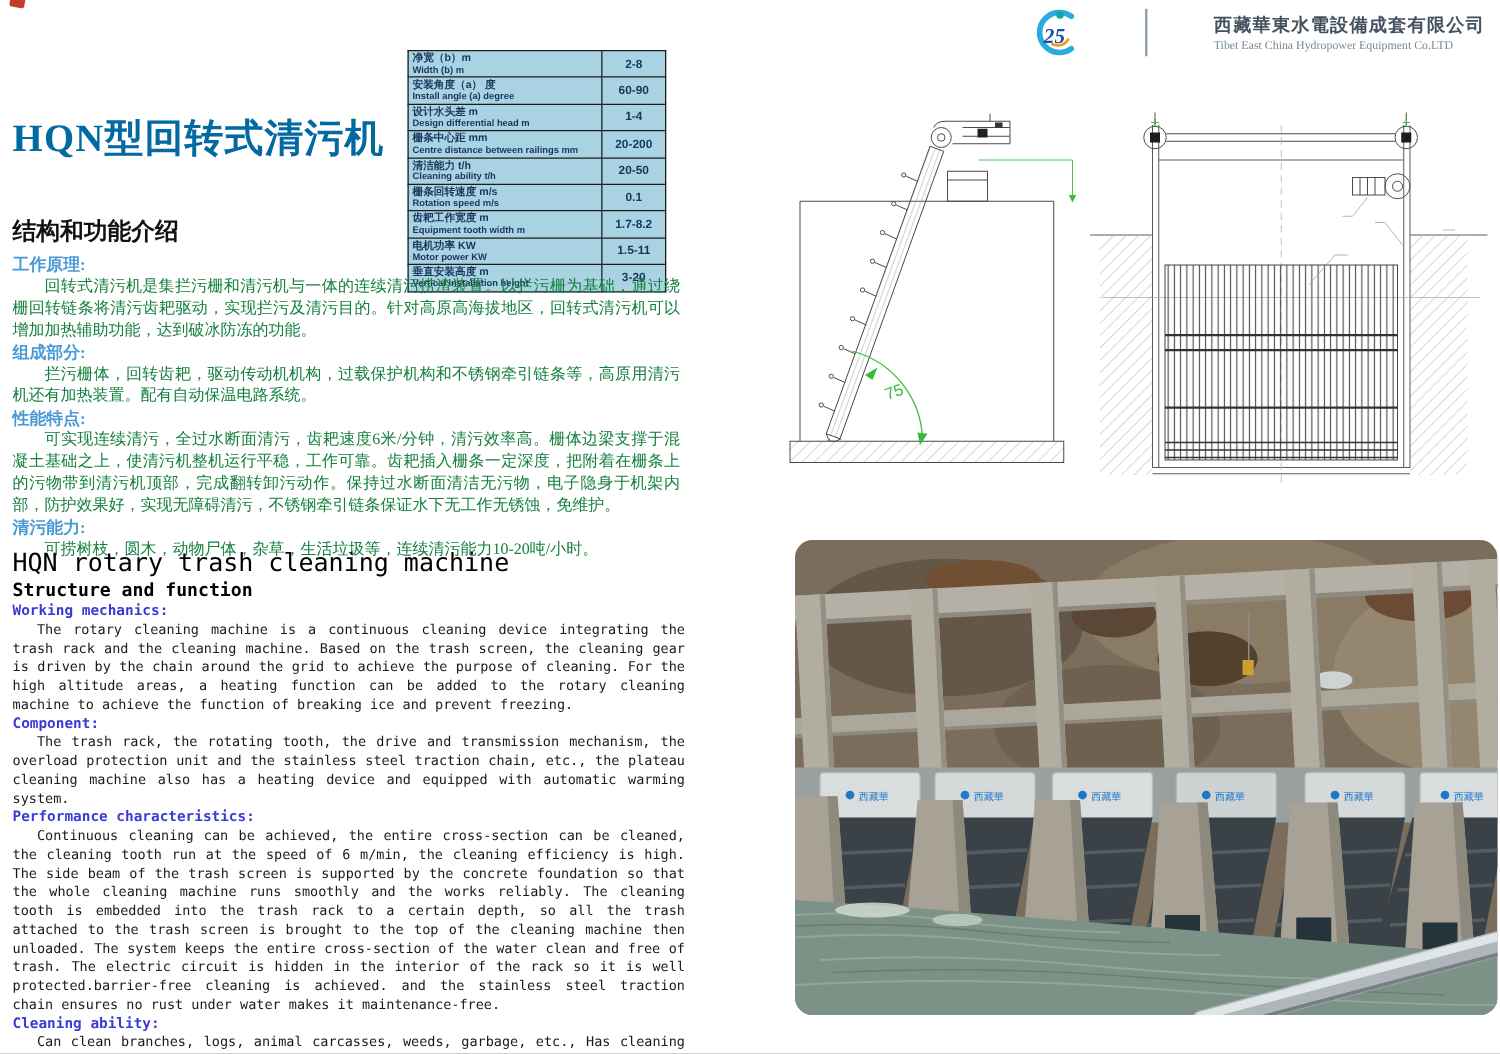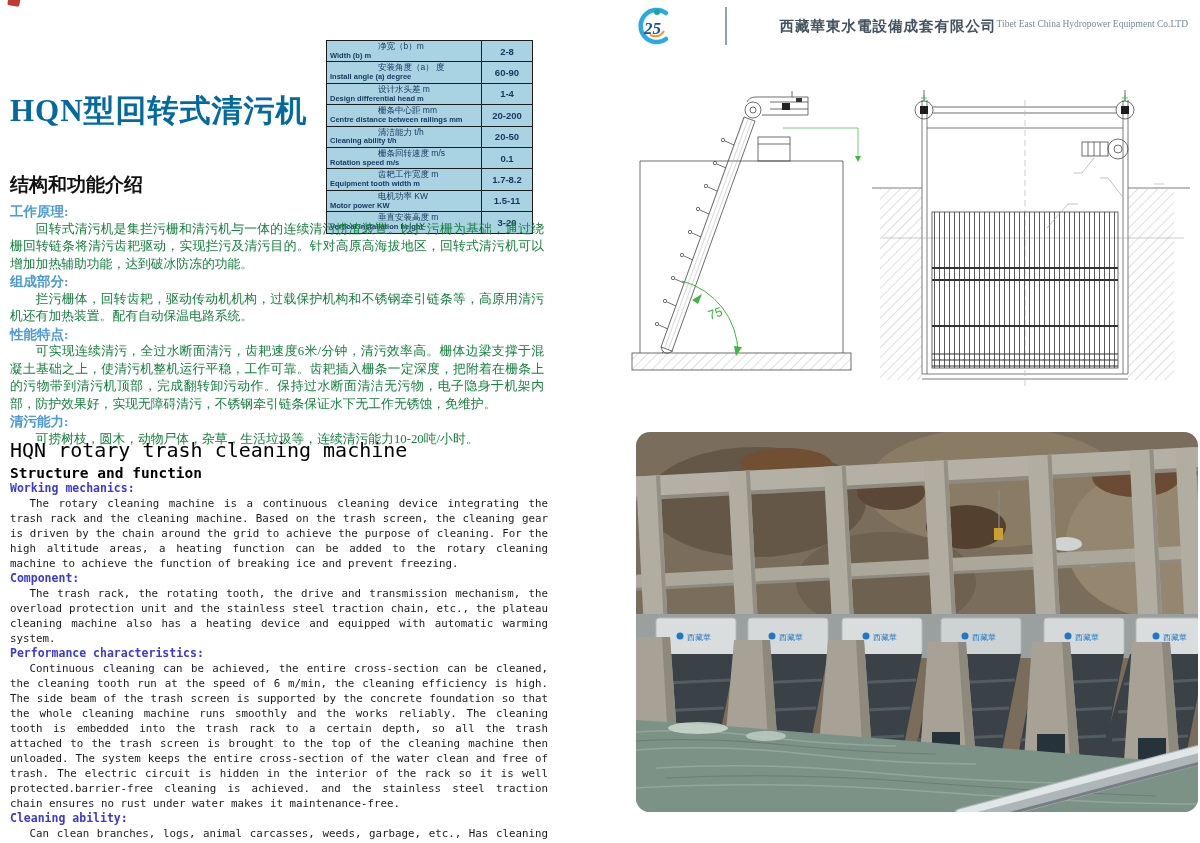--- a/index.html
+++ b/index.html
@@ -6,32 +6,32 @@
   .page{position:relative;width:1200px;height:843px;background:#ffffff;overflow:hidden;
         font-family:"Liberation Sans",sans-serif;margin:0 auto;}
 
   
   .corner-mark{position:absolute;left:8px;top:-4px;width:12px;height:10px;background:#c23b2e;
                transform:rotate(10deg);border-radius:2px;}
 
   
   .header{position:absolute;top:5px;right:12px;display:flex;align-items:center;gap:44px;}
   .header .divider{width:2px;height:38px;background:#8aa3b3;margin:0 9px 0 6px;}
-  .company{display:flex;flex-direction:row;justify-content:flex-end;}
+  .company{display:flex;flex-direction:column;justify-content:flex-end;}
   .company .zh{font-family:"Liberation Serif","DejaVu Serif",serif;font-size:14.5px;font-weight:bold;
                color:#43525e;letter-spacing:1px;white-space:nowrap;}
   .company .en{font-family:"Liberation Serif","DejaVu Serif",serif;font-size:9.5px;color:#74899a;
                margin-top:2px;white-space:nowrap;}
 
   
   table.spec{position:absolute;left:326px;top:40px;width:196px;border-collapse:collapse;
              background:#a9d2e3;table-layout:fixed;}
   table.spec td{border:1px solid #1c1c1c;padding:1px 3px;vertical-align:middle;}
   td.lbl{width:148px;}
-  td.lbl .zh{display:block;font-size:8.5px;font-weight:normal;color:#17365d;line-height:1.15;margin-left:48px;}
+  td.lbl .zh{display:block;font-size:8.5px;font-weight:bold;color:#17365d;line-height:1.15;}
   td.lbl .en{display:block;font-size:7.5px;font-weight:bold;color:#17365d;line-height:1.15;
              font-family:"Liberation Sans",sans-serif;}
   td.val{width:44px;text-align:center;font-size:9.5px;font-weight:bold;color:#17365d;}
 
   
   .zh-title{position:absolute;left:10px;top:90px;font-family:"Liberation Serif","DejaVu Serif",serif;
             font-size:31px;font-weight:bold;color:#0369a1;letter-spacing:1px;}
   .zh-sub{position:absolute;left:10px;top:172px;font-family:Liberation Sans, sans-serif;
           font-size:19px;font-weight:bold;color:#111;}
   .zh-blocks{position:absolute;left:10px;top:203px;width:534px;

